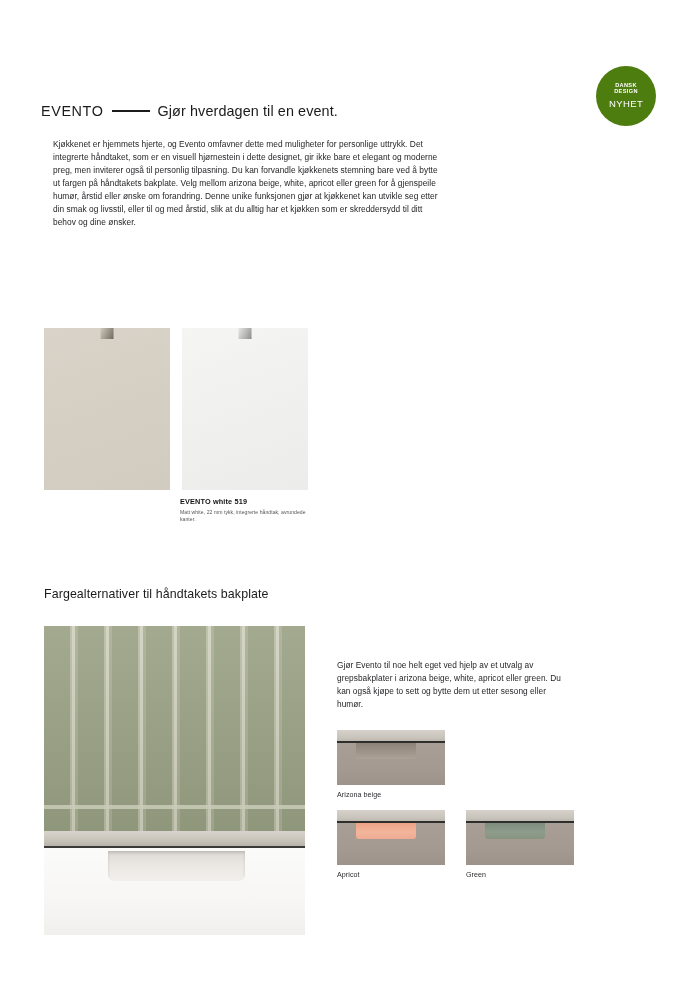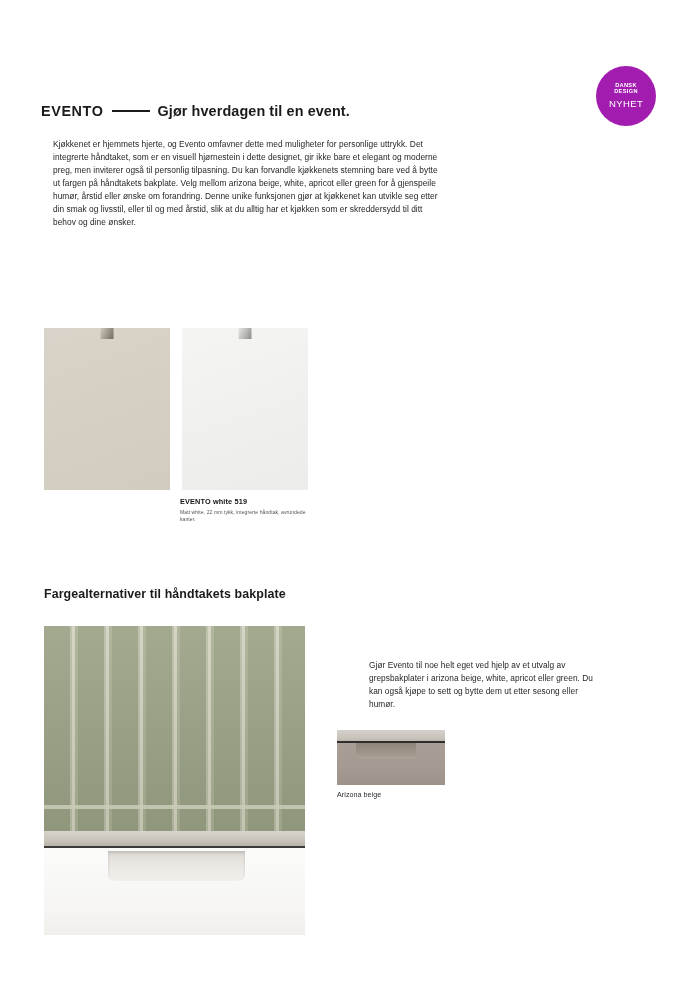--- a/index.html
+++ b/index.html
@@ -15,21 +15,21 @@
   }
 
   .page { position: relative; width: 700px; height: 983px; }
 
   
   .badge {
     position: absolute;
     left: 596px; top: 66px;
     width: 60px; height: 60px;
     border-radius: 50%;
-    background: #a21caf;
+    background: #4d7c0f;
     color: #ffffff;
     display: flex;
     flex-direction: column;
     align-items: center;
     justify-content: center;
     text-align: center;
     line-height: 1.12;
   }
   .badge-small {
     font-size: 5.6px;
@@ -41,21 +41,21 @@
     font-weight: normal;
     letter-spacing: 0.4px;
     margin-top: 5px;
   }
 
   
   .headline {
     position: absolute;
     left: 41px; top: 103px;
     font-size: 14.4px;
-    font-weight: bold;
+    font-weight: normal;
     letter-spacing: 0.1px;
     white-space: nowrap;
     display: flex;
     align-items: center;
     gap: 0;
   }
   .headline .word { letter-spacing: 0.6px; }
   .headline .rule {
     display: inline-block;
     width: 38px;
@@ -124,21 +124,21 @@
     line-height: 1.52;
     color: #555559;
     letter-spacing: 0.01em;
   }
 
   
   .section-heading {
     position: absolute;
     left: 44px; top: 587px;
     font-size: 12.4px;
-    font-weight: bold;
+    font-weight: normal;
     letter-spacing: 0.1px;
     color: #1b1b1b;
   }
 
   
   .kitchen-photo {
     position: absolute;
     left: 44px; top: 626px;
     width: 261px; height: 309px;
     overflow: hidden;
@@ -206,21 +206,20 @@
 
   
   .right-copy {
     position: absolute;
     left: 337px; top: 659px;
     width: 224px;
     font-size: 8.3px;
     line-height: 1.56;
     color: #26262a;
     letter-spacing: 0.005em;
-    margin-left: 32px;
   }
 
   
   .swatch-grid {
     position: absolute;
     left: 337px; top: 730px;
     width: 230px;
   }
   .swatch-row {
     display: flex;
@@ -326,17 +325,37 @@
       <div class="swatch-cell">
         <div class="swatch-img">
           <div class="sw-top"></div>
           <div class="sw-line"></div>
           <div class="sw-body"></div>
           <div class="sw-recess r-beige"></div>
         </div>
         <div class="swatch-label">Arizona beige</div>
       </div>
     </div>
+    <div class="swatch-row">
+      <div class="swatch-cell">
+        <div class="swatch-img">
+          <div class="sw-top"></div>
+          <div class="sw-line"></div>
+          <div class="sw-body"></div>
+          <div class="sw-recess r-apricot"></div>
+        </div>
+        <div class="swatch-label">Apricot</div>
+      </div>
+      <div class="swatch-cell">
+        <div class="swatch-img">
+          <div class="sw-top"></div>
+          <div class="sw-line"></div>
+          <div class="sw-body"></div>
+          <div class="sw-recess r-green"></div>
+        </div>
+        <div class="swatch-label">Green</div>
+      </div>
+    </div>
   </div>
 
   <div class="page-number">12</div>
 
 </div>
 
 </body></html>

